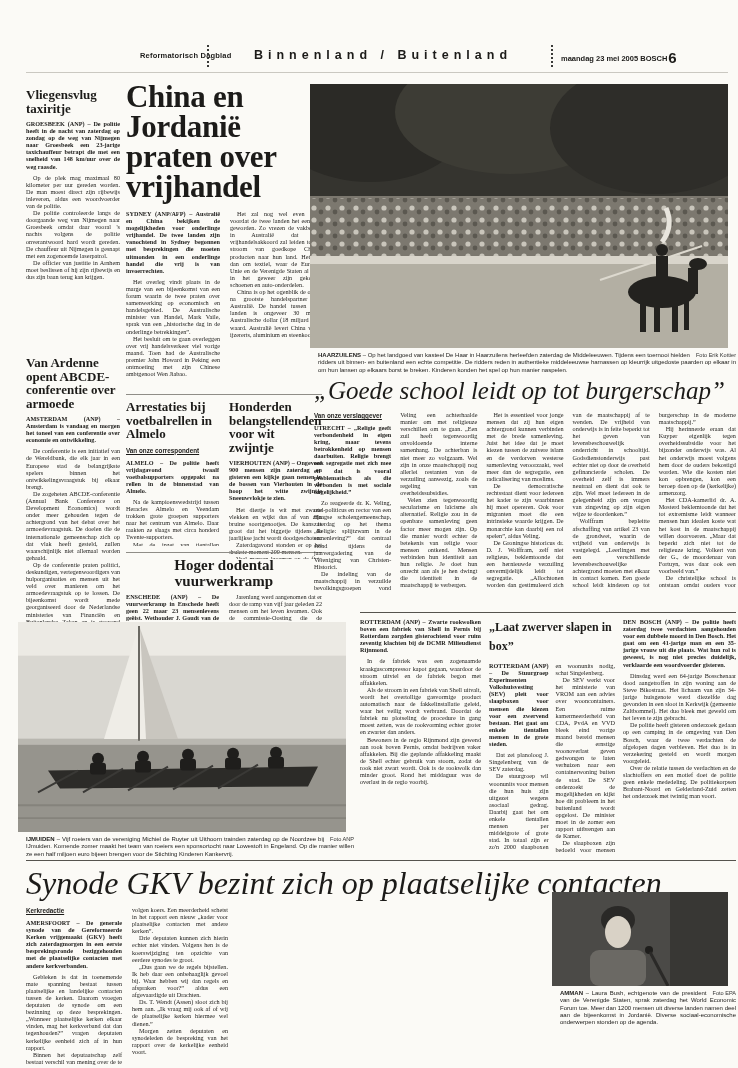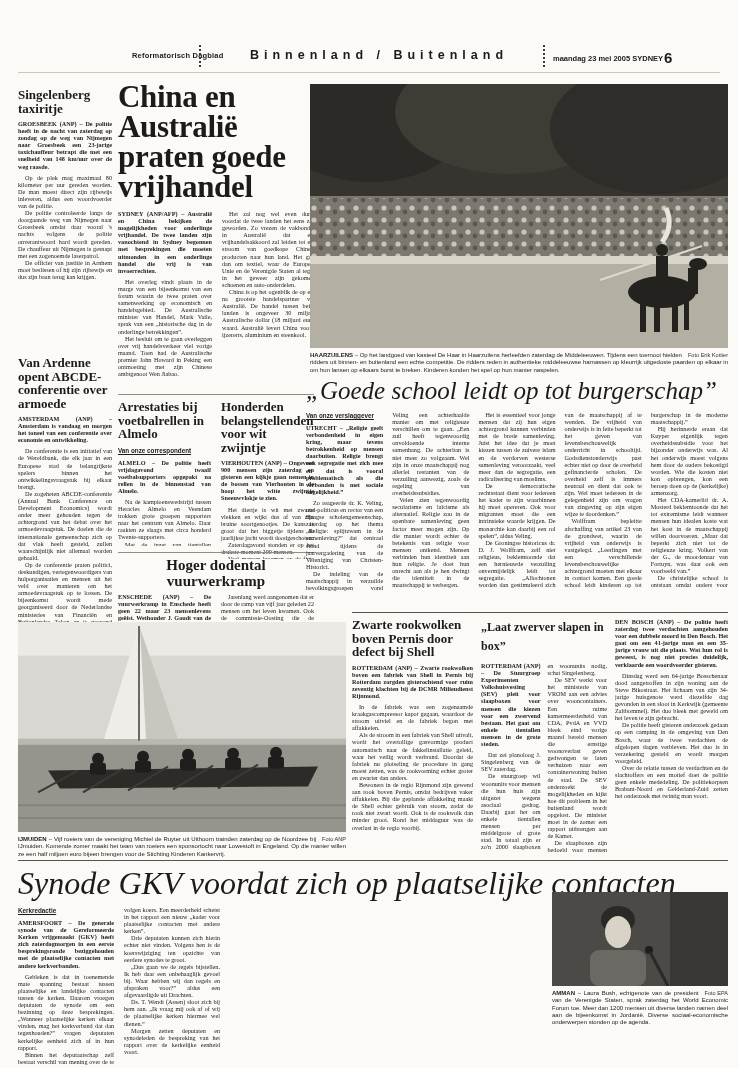--- a/index.html
+++ b/index.html
@@ -1,21 +1,21 @@
 <!DOCTYPE html>
 <html lang="nl"><head>
 <meta charset="utf-8">
 <style>
   html,body { margin:0; padding:0; background:#dedcd6; }
   .page {
     position:relative; width:738px; height:1068px; margin:0 auto;
     background:#fbfaf6; color:#1c1b19; overflow:hidden;
     font-family:"Liberation Serif", serif;
   }
-  .abs { position:absolute; }
+  .abs { position:absolute;margin-left:8px; }
 
   
   .paper-name { left:132px; top:51px; font:bold 7.5px "Liberation Sans", sans-serif; letter-spacing:.2px; }
   .m-sep { top:45px; width:0; height:22px; border-left:2px dotted #3a3a38; }
   .section-title { left:0; right:0; top:48px; text-align:center;
     font:bold 12.5px "Liberation Sans", sans-serif; letter-spacing:5px;padding-left:20px; }
   .dateline-box { left:553px; top:49px; font:bold 7.5px "Liberation Sans", sans-serif; }
   .dateline-box .pagenum { font-size:15px; vertical-align:-2px; margin-left:1px; }
   .rule { border-top:1px solid #8f8d87; height:0; }
   .rule-dark { border-top:1px solid #55534e; height:0; }
@@ -78,47 +78,47 @@
 
 <div class="page">
 
   <header>
     <span class="abs paper-name">Reformatorisch Dagblad</span>
     <span class="abs m-sep" style="left:199px;"></span>
     <div class="abs section-title">Binnenland / Buitenland</div>
     <span class="abs m-sep" style="left:543px;"></span>
     <div class="abs dateline-box">
       <span>maandag 23 mei 2005</span>
-      <span>SYDNEY</span><span class="pagenum">6</span>
+      <span>BOSCH</span><span class="pagenum">6</span>
     </div>
   </header>
   <div class="abs" id="rule-top"></div>
 
   <section class="abs" id="art-taxi">
-    <h2 class="h-col">Singelenberg taxiritje</h2>
+    <h2 class="h-col">Vliegensvlug taxiritje</h2>
     <div class="body" style="height:210px;">
         <p class="lead">GROESBEEK (ANP) – De politie heeft in de nacht van zaterdag op zondag op de weg van Nijmegen naar Groesbeek een 23-jarige taxichauffeur betrapt die met een snelheid van 148 km/uur over de weg raasde.</p>
         <p>Op de plek mag maximaal 80 kilometer per uur gereden worden. De man moest direct zijn rijbewijs inleveren, aldus een woordvoerder van de politie.</p>
         <p>De politie controleerde langs de doorgaande weg van Nijmegen naar Groesbeek omdat daar vooral 's nachts volgens de politie onverantwoord hard wordt gereden. De chauffeur uit Nijmegen is gesnapt met een zogenoemde laserpatrol.</p>
         <p>De officier van justitie in Arnhem moet beslissen of hij zijn rijbewijs en dus zijn baan terug kan krijgen.</p>
       </div>
   </section>
 
   <section class="abs" id="art-ardenne">
     <h2 class="h-col">Van Ardenne opent ABCDE-conferentie over armoede</h2>
     <div class="body" style="height:222px;">
         <p class="lead">AMSTERDAM (ANP) – Amsterdam is vandaag en morgen het toneel van een conferentie over economie en ontwikkeling.</p>
         <p>De conferentie is een initiatief van de Wereldbank, die elk jaar in een Europese stad de belangrijkste spelers binnen het ontwikkelingsvraagstuk bij elkaar brengt.</p>
         <p>De zogeheten ABCDE-conferentie (Annual Bank Conference on Development Economics) wordt onder meer gehouden tegen de achtergrond van het debat over het armoedevraagstuk. De doelen die de internationale gemeenschap zich op dat vlak heeft gesteld, zullen waarschijnlijk niet allemaal worden gehaald.</p>
         <p>Op de conferentie praten politici, deskundigen, vertegenwoordigers van hulporganisaties en mensen uit het veld over manieren om het armoedevraagstuk op te lossen. De bijeenkomst wordt mede georganiseerd door de Nederlandse ministeries van Financiën en Buitenlandse Zaken en is geopend door minister Van Ardenne van Ontwikkelingssamenwerking. Tot de sprekers behoren minister Zalm van Financiën en staatssecretaris Van Gennip van Economische Zaken. Ook de Nederlandse bewindvoerder bij de Wereldbank, Ad Melkert, is van de partij.</p>
       </div>
   </section>
 
   <section class="abs" id="art-china">
-    <h1 class="h-big">China en Australië praten goede vrijhandel</h1>
+    <h1 class="h-big">China en Jordanië praten over vrijhandel</h1>
     <div class="body">
         <p class="lead">SYDNEY (ANP/AFP) – Australië en China bekijken de mogelijkheden voor onderlinge vrijhandel. De twee landen zijn vanochtend in Sydney begonnen met besprekingen die moeten uitmonden in een onderlinge handel die vrij is van invoerrechten.</p>
         <p>Het overleg vindt plaats in de marge van een bijeenkomst van een forum waarin de twee praten over samenwerking op economisch en handelsgebied. De Australische minister van Handel, Mark Vaile, sprak van een „historische dag in de onderlinge betrekkingen”.</p>
         <p>Het besluit om te gaan overleggen over vrij handelsverkeer viel vorige maand. Toen had de Australische premier John Howard in Peking een ontmoeting met zijn Chinese ambtgenoot Wen Jiabao.</p>
         <p>Het zal nog wel even duren voordat de twee landen het eens zijn geworden. Zo vrezen de vakbonden in Australië dat een vrijhandelsakkoord zal leiden tot een stroom van goedkope Chinese producten naar hun land. Het gaat dan om textiel, waar de Europese Unie en de Verenigde Staten al tegen in het geweer zijn gekomen, schoenen en auto-onderdelen.</p>
         <p>China is op het ogenblik de op een na grootste handelspartner van Australië. De handel tussen beide landen is ongeveer 30 miljard Australische dollar (18 miljard euro) waard. Australië levert China vooral ijzererts, aluminium en steenkool.</p>
       </div>
   </section>
 
   <div class="abs rule" id="rule-bc1"></div>
@@ -245,21 +245,20 @@
         <p>Wolffram bepleitte afschaffing van artikel 23 van de grondwet, waarin de vrijheid van onderwijs is vastgelegd. „Leerlingen met een verschillende levensbeschouwelijke achtergrond moeten met elkaar in contact komen. Een goede school leidt kinderen op tot burgerschap in de moderne maatschappij.”</p>
         <p>Hij herinnerde eraan dat Kuyper eigenlijk tegen overheidssubsidie voor het bijzonder onderwijs was. Al het onderwijs moest volgens hem door de ouders bekostigd worden. Wie die kosten niet kon opbrengen, kon een beroep doen op de (kerkelijke) armenzorg.</p>
         <p>Het CDA-kamerlid dr. A. Mosterd beklemtoonde dat het tot extremisme leidt wanneer mensen hun idealen koste wat het kost in de maatschappij willen doorvoeren. „Maar dat beperkt zich niet tot de religieuze kring. Volkert van der G., de moordenaar van Fortuyn, was daar ook een voorbeeld van.”</p>
         <p>De christelijke school is ontstaan omdat ouders voor hun kinderen onderwijs wilden dat aansluit bij het eigen levensbeschouwelijk milieu, stelde Mosterd. „Daarom is artikel 23 van de grondwet ook nu nog belangrijk.” Wel zag hij uitwassen. „Christelijke scholen weigeren soms leerlingen op oneigenlijke gronden, waardoor de openbare school de vuilnisbak van de samenleving wordt. Het weigeren van leerlingen mag alleen als het consequent gebeurt vanuit de identiteit van de school. Ook is het verkeerd wanneer het christelijk onderwijs erg moeilijk doet als de overheid meer toezicht wil houden op het godsdienstonderwijs.”</p>
       </div>
   </section>
 
   <div class="abs rule-dark" id="rule-mid"></div>
 
   <section class="abs" id="art-pernis">
-    <h2 class="h-col">Zwarte rookwolken boven Pernis door defect bij Shell</h2>
     <div class="body">
         <p class="lead">ROTTERDAM (ANP) – Zwarte rookwolken boven een fabriek van Shell in Pernis bij Rotterdam zorgden gisterochtend voor ruim zeventig klachten bij de DCMR Milieudienst Rijnmond.</p>
         <p>In de fabriek was een zogenaamde kraakgascompressor kapot gegaan, waardoor de stroom uitviel en de fabriek begon met affakkelen.</p>
         <p>Als de stroom in een fabriek van Shell uitvalt, wordt het overtollige gasvormige product automatisch naar de fakkelinstallatie geleid, waar het veilig wordt verbrand. Doordat de fabriek nu plotseling de procedure in gang moest zetten, was de rookvorming echter groter en zwarter dan anders.</p>
         <p>Bewoners in de regio Rijnmond zijn gewend aan rook boven Pernis, omdat bedrijven vaker affakkelen. Bij die geplande affakkeling maakt de Shell echter gebruik van stoom, zodat de rook niet zwart wordt. Ook is de rookwolk dan minder groot. Rond het middaguur was de overlast in de regio voorbij.</p>
       </div>
   </section>
 
   <section class="abs" id="art-zwerver">
     <h2 class="h-quote">„Laat zwerver slapen in box”</h2>
@@ -277,21 +276,21 @@
         <p class="lead">DEN BOSCH (ANP) – De politie heeft zaterdag twee verdachten aangehouden voor een dubbele moord in Den Bosch. Het gaat om een 41-jarige man en een 35-jarige vrouw uit die plaats. Wat hun rol is geweest, is nog niet precies duidelijk, verklaarde een woordvoerder gisteren.</p>
         <p>Dinsdag werd een 64-jarige Bosschenaar dood aangetroffen in zijn woning aan de Steve Bikostraat. Het lichaam van zijn 34-jarige huisgenote werd diezelfde dag gevonden in een sloot in Kerkwijk (gemeente Zaltbommel). Het duo bleek met geweld om het leven te zijn gebracht.</p>
         <p>De politie heeft gisteren onderzoek gedaan op een camping in de omgeving van Den Bosch, waar de twee verdachten de afgelopen dagen verbleven. Het duo is in verzekering gesteld en wordt morgen voorgeleid.</p>
         <p>Over de relatie tussen de verdachten en de slachtoffers en een motief doet de politie geen enkele mededeling. De politiekorpsen Brabant-Noord en Gelderland-Zuid zetten het onderzoek met twintig man voort.</p>
       </div>
   </section>
 
   <div class="abs" id="rule-bottom"></div>
 
   <section class="abs" id="art-synode-head">
-    <h1 class="h-ital">Synode GKV voordat zich op plaatselijke contacten</h1>
+    <h1 class="h-ital">Synode GKV bezint zich op plaatselijke contacten</h1>
   </section>
   <div class="abs body" id="art-synode-body">
     <div class="byline">Kerkredactie</div>
   <p class="lead">AMERSFOORT – De generale synode van de Gereformeerde Kerken vrijgemaakt (GKV) heeft zich zaterdagmorgen in een eerste besprekingsronde beziggehouden met de plaatselijke contacten met andere kerkverbanden.</p>
       <p>Gebleken is dat in toenemende mate spanning bestaat tussen plaatselijke en landelijke contacten tussen de kerken. Daarom vroegen deputaten de synode om een bezinning op deze besprekingen. „Wanneer plaatselijke kerken elkaar vinden, mag het kerkverband dat dan tegenhouden?” vragen deputaten kerkelijke eenheid zich af in hun rapport.</p>
       <p>Binnen het deputaatschap zelf bestaat verschil van mening over de te volgen koers. Een meerderheid schetst in het rapport een nieuw „kader voor plaatselijke contacten met andere kerken”.</p>
       <p>Drie deputaten kunnen zich hierin echter niet vinden. Volgens hen is de koerswijziging ten opzichte van eerdere synodes te groot.</p>
       <p>„Dus gaan we de regels bijstellen. Ik heb daar een onbehaaglijk gevoel bij. Waar hebben wij dan regels en afspraken voor?” aldus een afgevaardigde uit Drachten.</p>
       <p>Ds. T. Wendt (Assen) sloot zich bij hem aan. „Ik vraag mij ook af of wij de plaatselijke kerken hiermee wel dienen.”</p>
       <p>Morgen zetten deputaten en synodeleden de bespreking van het rapport over de kerkelijke eenheid voort.</p>

